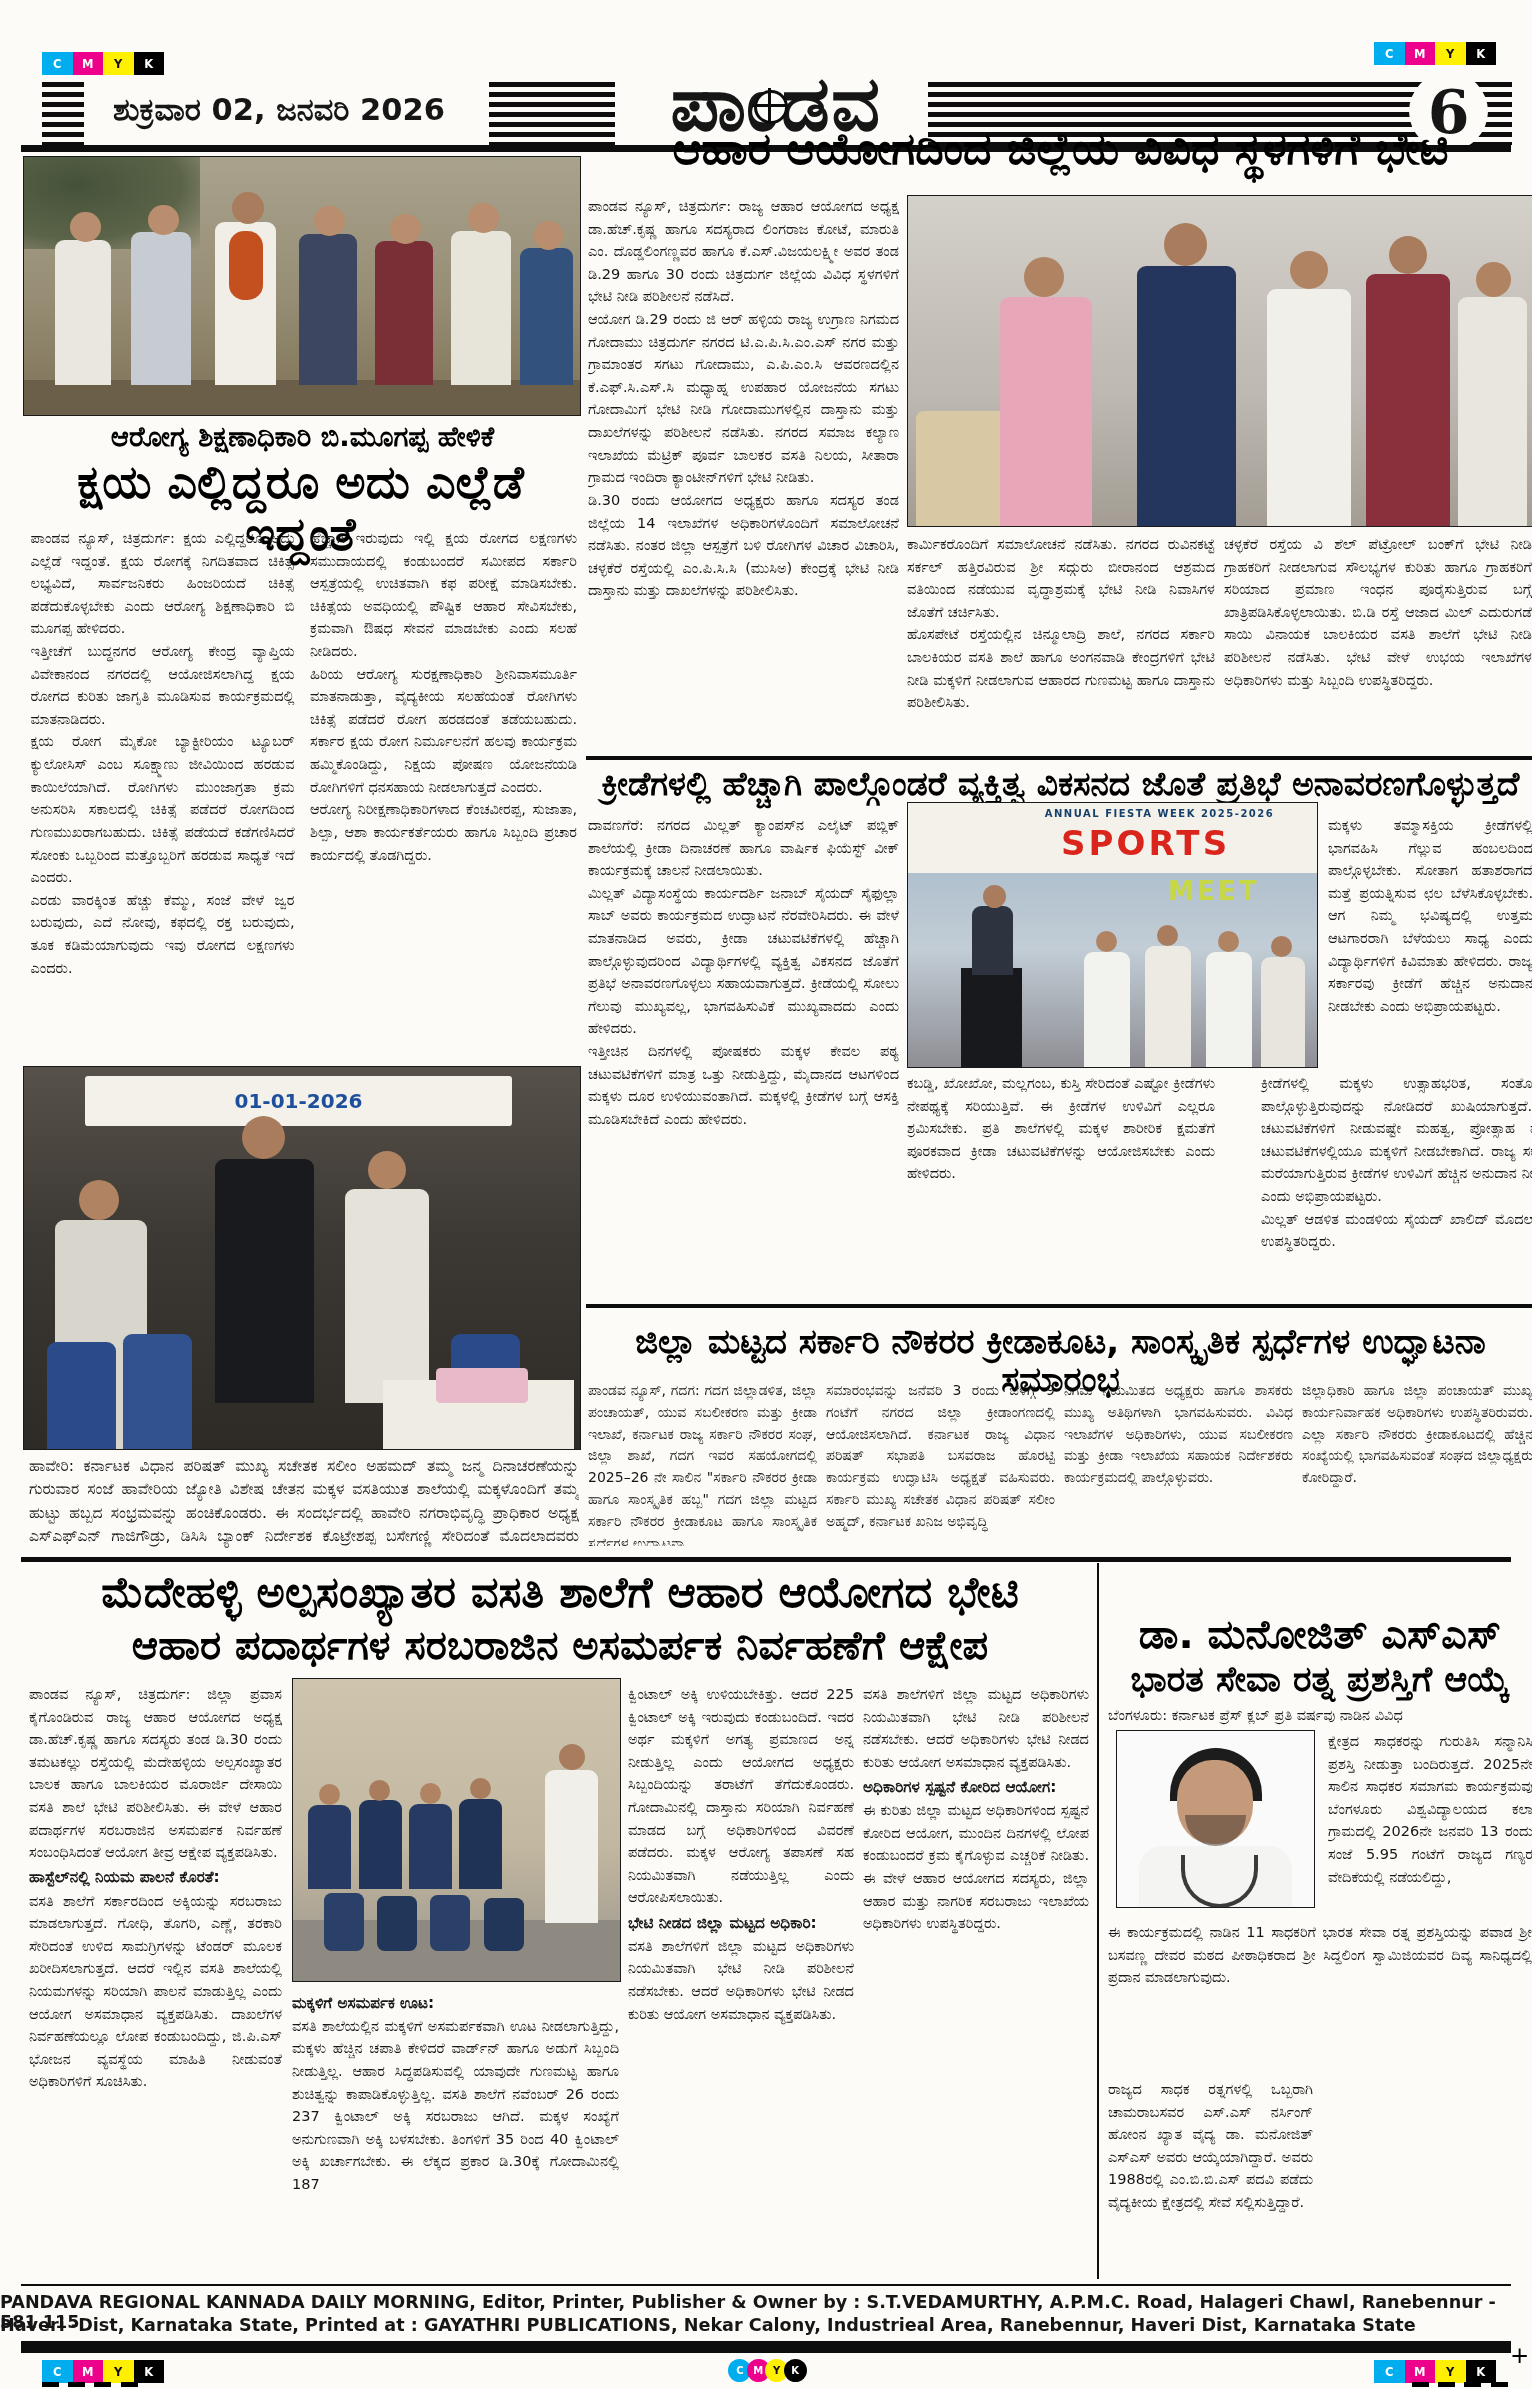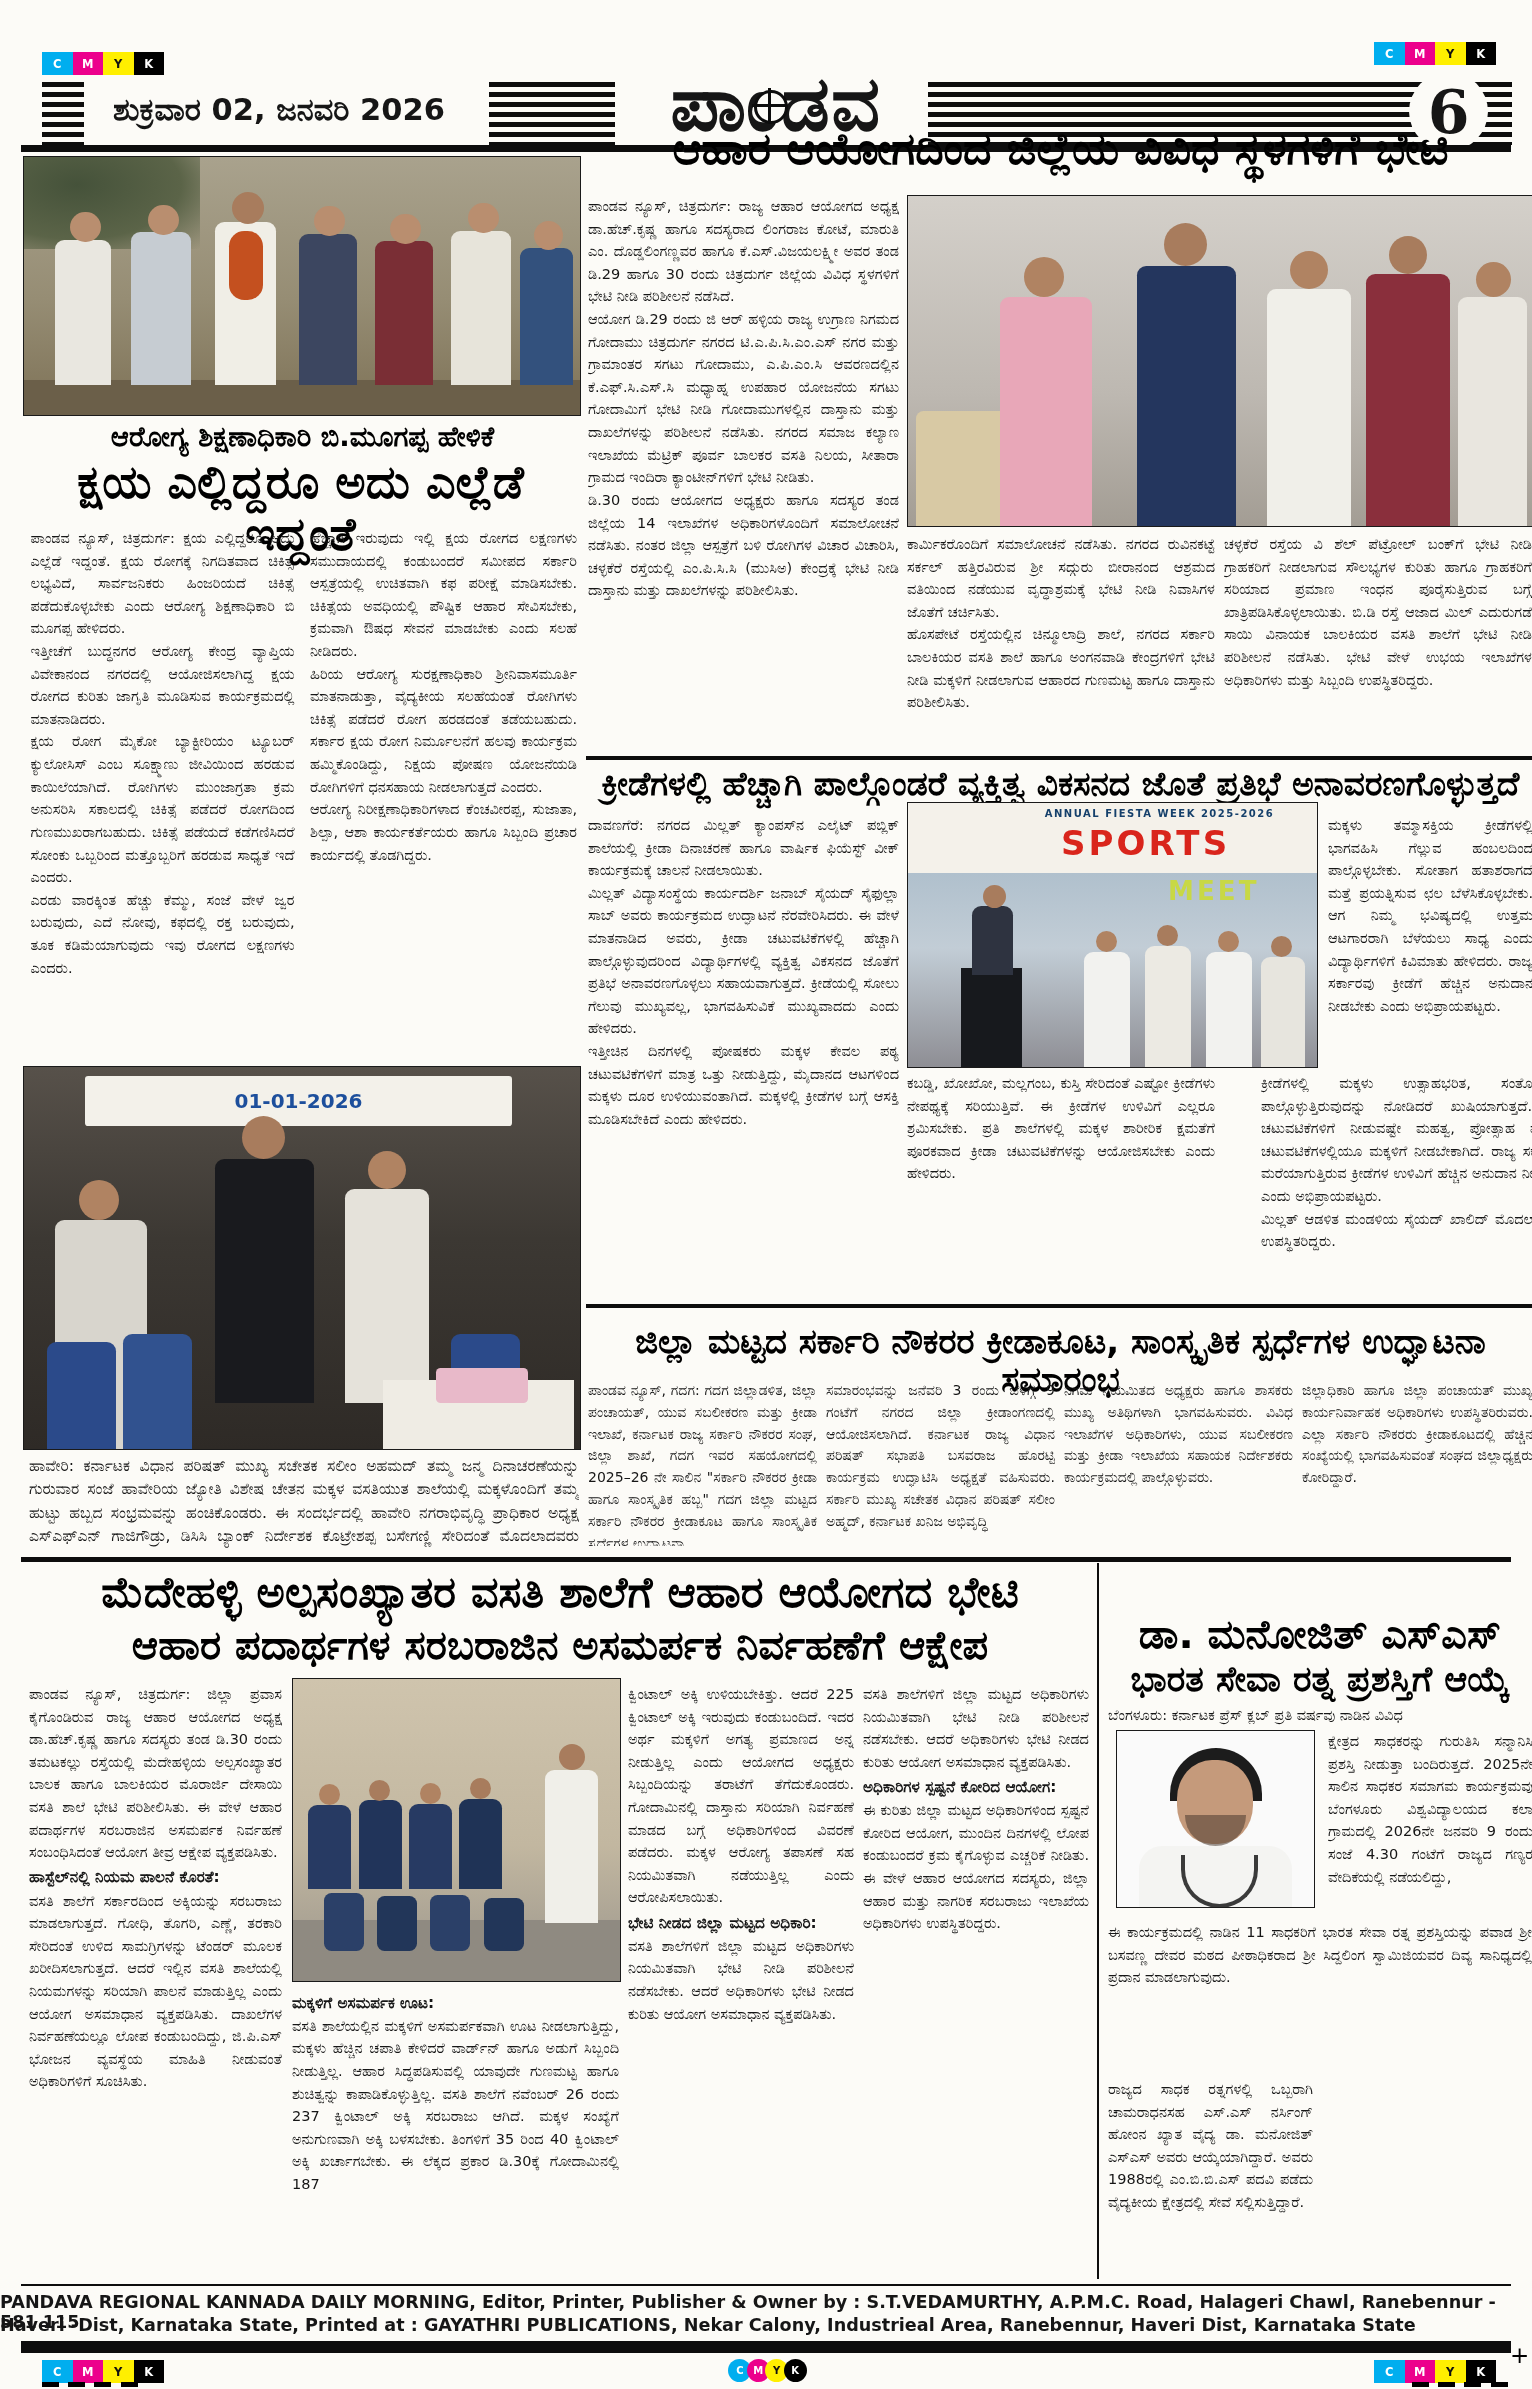--- a/index.html
+++ b/index.html
@@ -218,23 +218,23 @@
   <div class="hl" style="left:1108px;top:1612px;width:424px;font-size:40px;">ಡಾ. ಮನೋಜಿತ್ ಎಸ್‌ಎಸ್</div>
   <div class="hl" style="left:1108px;top:1660px;width:424px;font-size:35px;">ಭಾರತ ಸೇವಾ ರತ್ನ ಪ್ರಶಸ್ತಿಗೆ ಆಯ್ಕೆ</div>
   <div class="col" style="left:1108px;top:1704px;width:424px;height:23px;">ಬೆಂಗಳೂರು: ಕರ್ನಾಟಕ ಪ್ರೆಸ್ ಕ್ಲಬ್ ಪ್ರತಿ ವರ್ಷವು ನಾಡಿನ ವಿವಿಧ</div>
   <div class="photo" style="left:1116px;top:1730px;width:197px;height:176px;background:#fafafa;">
     <div class="abs" style="left:53px;top:17px;width:92px;height:53px;background:#1c1c1c;border-radius:46px 46px 0 0;"></div>
     <div class="head" style="left:60px;top:29px;width:76px;height:84px;background:#c59a7b;border-radius:46%;"></div>
     <div class="abs" style="left:68px;top:84px;width:61px;height:30.5px;background:#4a3b30;border-radius:0 0 30.5px 30.5px;opacity:.55;"></div>
     <div class="abs" style="left:22px;top:115px;width:153px;height:61px;background:#f4f4f2;border-radius:23px 23px 0 0;"></div>
     <div class="abs" style="left:64px;top:124px;width:69px;height:49px;border:4.6px solid #3a3a3a;border-top:none;border-radius:0 0 46px 46px;background:transparent;"></div>
   </div>
-  <div class="col" style="left:1328px;top:1730px;width:205px;height:183px;">ಕ್ಷೇತ್ರದ ಸಾಧಕರನ್ನು ಗುರುತಿಸಿ ಸನ್ಮಾನಿಸಿ ಪ್ರಶಸ್ತಿ ನೀಡುತ್ತಾ ಬಂದಿರುತ್ತದೆ. 2025ನೇ ಸಾಲಿನ ಸಾಧಕರ ಸಮಾಗಮ ಕಾರ್ಯಕ್ರಮವು ಬೆಂಗಳೂರು ವಿಶ್ವವಿದ್ಯಾಲಯದ ಕಲಾ ಗ್ರಾಮದಲ್ಲಿ 2026ನೇ ಜನವರಿ 9 ರಂದು ಸಂಜೆ 4.30 ಗಂಟೆಗೆ ರಾಜ್ಯದ ಗಣ್ಯರ ವೇದಿಕೆಯಲ್ಲಿ ನಡೆಯಲಿದ್ದು,</div>
+  <div class="col" style="left:1328px;top:1730px;width:205px;height:183px;">ಕ್ಷೇತ್ರದ ಸಾಧಕರನ್ನು ಗುರುತಿಸಿ ಸನ್ಮಾನಿಸಿ ಪ್ರಶಸ್ತಿ ನೀಡುತ್ತಾ ಬಂದಿರುತ್ತದೆ. 2025ನೇ ಸಾಲಿನ ಸಾಧಕರ ಸಮಾಗಮ ಕಾರ್ಯಕ್ರಮವು ಬೆಂಗಳೂರು ವಿಶ್ವವಿದ್ಯಾಲಯದ ಕಲಾ ಗ್ರಾಮದಲ್ಲಿ 2026ನೇ ಜನವರಿ 13 ರಂದು ಸಂಜೆ 5.95 ಗಂಟೆಗೆ ರಾಜ್ಯದ ಗಣ್ಯರ ವೇದಿಕೆಯಲ್ಲಿ ನಡೆಯಲಿದ್ದು,</div>
   <div class="col" style="left:1108px;top:1921px;width:424px;height:150px;">ಈ ಕಾರ್ಯಕ್ರಮದಲ್ಲಿ ನಾಡಿನ 11 ಸಾಧಕರಿಗೆ ಭಾರತ ಸೇವಾ ರತ್ನ ಪ್ರಶಸ್ತಿಯನ್ನು ಪವಾಡ ಶ್ರೀ ಬಸವಣ್ಣ ದೇವರ ಮಠದ ಪೀಠಾಧಿಕರಾದ ಶ್ರೀ ಸಿದ್ದಲಿಂಗ ಸ್ವಾಮಿಜಿಯವರ ದಿವ್ಯ ಸಾನಿಧ್ಯದಲ್ಲಿ ಪ್ರದಾನ ಮಾಡಲಾಗುವುದು.</div>
-  <div class="col" style="left:1108px;top:2078px;width:205px;height:198px;">ರಾಜ್ಯದ ಸಾಧಕ ರತ್ನಗಳಲ್ಲಿ ಒಬ್ಬರಾಗಿ ಚಾಮರಾಧನಸಹ ಎಸ್.ಎಸ್ ನರ್ಸಿಂಗ್ ಹೋಂನ ಖ್ಯಾತ ವೈದ್ಯ ಡಾ. ಮನೋಜಿತ್ ಎಸ್‌ಎಸ್ ಅವರು ಆಯ್ಕೆಯಾಗಿದ್ದಾರೆ. ಅವರು 1988ರಲ್ಲಿ ಎಂ.ಬಿ.ಬಿ.ಎಸ್ ಪದವಿ ಪಡೆದು ವೈದ್ಯಕೀಯ ಕ್ಷೇತ್ರದಲ್ಲಿ ಸೇವೆ ಸಲ್ಲಿಸುತ್ತಿದ್ದಾರೆ.</div>
+  <div class="col" style="left:1108px;top:2078px;width:205px;height:198px;">ರಾಜ್ಯದ ಸಾಧಕ ರತ್ನಗಳಲ್ಲಿ ಒಬ್ಬರಾಗಿ ಚಾಮರಾಬಸವರ ಎಸ್.ಎಸ್ ನರ್ಸಿಂಗ್ ಹೋಂನ ಖ್ಯಾತ ವೈದ್ಯ ಡಾ. ಮನೋಜಿತ್ ಎಸ್‌ಎಸ್ ಅವರು ಆಯ್ಕೆಯಾಗಿದ್ದಾರೆ. ಅವರು 1988ರಲ್ಲಿ ಎಂ.ಬಿ.ಬಿ.ಎಸ್ ಪದವಿ ಪಡೆದು ವೈದ್ಯಕೀಯ ಕ್ಷೇತ್ರದಲ್ಲಿ ಸೇವೆ ಸಲ್ಲಿಸುತ್ತಿದ್ದಾರೆ.</div>
 
   <div class="rule" style="left:21.4px;top:2284px;width:1490px;height:2.3px;"></div>
   <div class="footer-line" style="top:2292px;">PANDAVA REGIONAL KANNADA DAILY MORNING, Editor, Printer, Publisher &amp; Owner by : S.T.VEDAMURTHY, A.P.M.C. Road, Halageri Chawl, Ranebennur - 581 115</div>
   <div class="footer-line" style="top:2315px;">Haveri -Dist, Karnataka State, Printed at : GAYATHRI PUBLICATIONS, Nekar Calony, Industrieal Area, Ranebennur, Haveri Dist, Karnataka State</div>
   <div class="rule" style="left:21.4px;top:2341px;width:1490px;height:11.5px;"></div>
 
   <div class="cmyk" style="left:42px;top:2360px;">
     <span class="c">C</span>
     <span class="m">M</span>
     <span class="y">Y</span>

